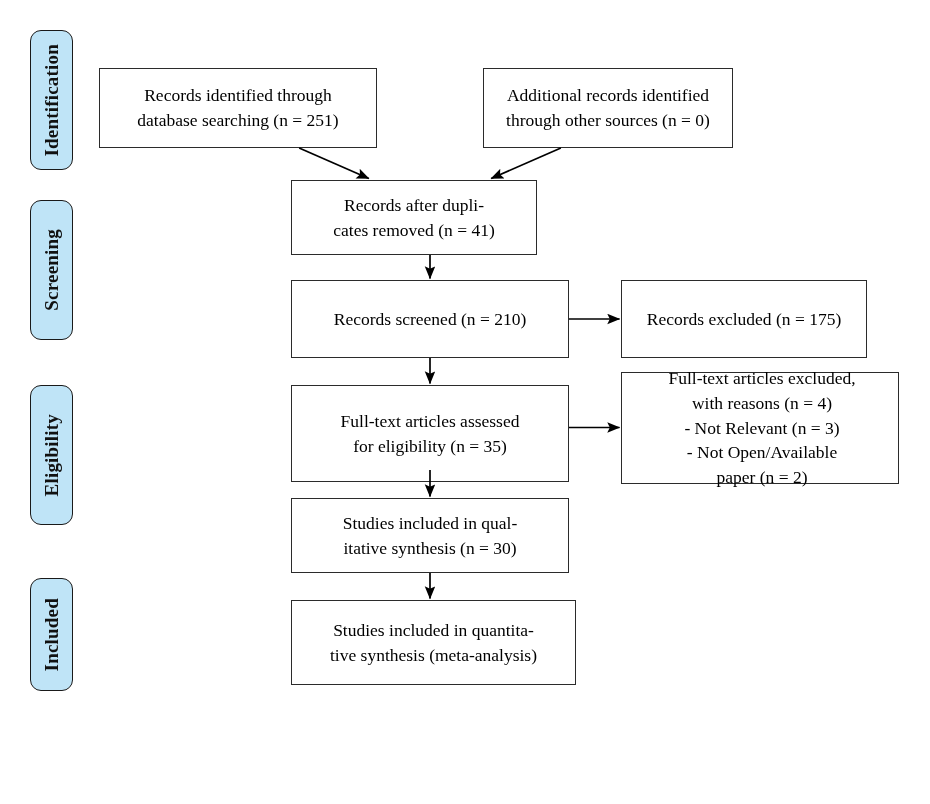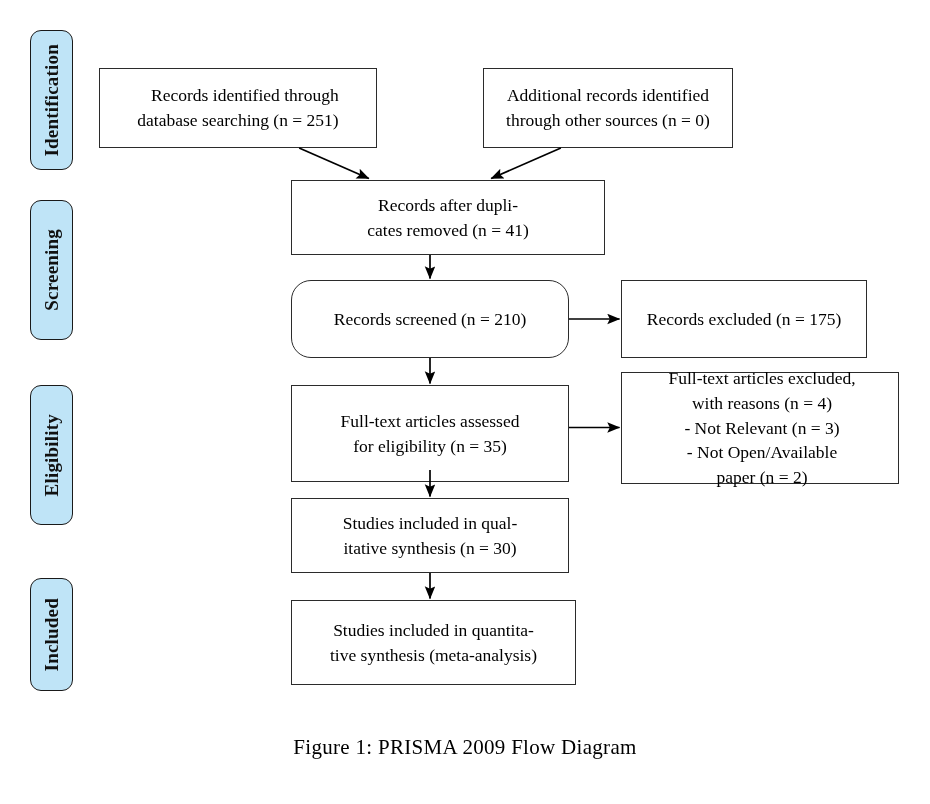--- a/index.html
+++ b/index.html
@@ -96,33 +96,33 @@
       </div>
       <div class="phase-tab" style="left: 30px; top: 385px; width: 43px; height: 140px; background: rgb(191, 228, 247); border-color: rgb(26, 26, 26);">
         <span class="phase-tab-label">Eligibility</span>
       </div>
       <div class="phase-tab" style="left: 30px; top: 578px; width: 43px; height: 113px; background: rgb(191, 228, 247); border-color: rgb(26, 26, 26);">
         <span class="phase-tab-label">Included</span>
       </div>
     </div>
 
   <div id="flow-boxes">
-      <div class="flow-box" style="left: 99px; top: 68px; width: 278px; height: 80px; border-color: rgb(43, 43, 43); text-align: right;">
+      <div class="flow-box" style="left: 99px; top: 68px; width: 278px; height: 80px; border-color: rgb(43, 43, 43);">
         <div class="flow-box-text">Records identified through
 database searching (n = 251)</div>
       </div>
       <div class="flow-box" style="left: 483px; top: 68px; width: 250px; height: 80px; border-color: rgb(43, 43, 43);">
         <div class="flow-box-text">Additional records identified
 through other sources (n = 0)</div>
       </div>
-      <div class="flow-box" style="left: 291px; top: 180px; width: 314px; height: 75px; border-color: rgb(43, 43, 43);">
+      <div class="flow-box" style="left: 291px; top: 180px; width: 246px; height: 75px; border-color: rgb(43, 43, 43);">
         <div class="flow-box-text">Records after dupli-
 cates removed (n = 41)</div>
       </div>
-      <div class="flow-box" style="left: 291px; top: 280px; width: 278px; height: 78px; border-color: rgb(43, 43, 43); border-radius: 20px;">
+      <div class="flow-box" style="left: 291px; top: 280px; width: 278px; height: 78px; border-color: rgb(43, 43, 43);">
         <div class="flow-box-text">Records screened (n = 210)</div>
       </div>
       <div class="flow-box" style="left: 621px; top: 280px; width: 246px; height: 78px; border-color: rgb(43, 43, 43);">
         <div class="flow-box-text">Records excluded (n = 175)</div>
       </div>
       <div class="flow-box" style="left: 291px; top: 385px; width: 278px; height: 97px; border-color: rgb(43, 43, 43);">
         <div class="flow-box-text">Full-text articles assessed
 for eligibility (n = 35)</div>
       </div>
       <div class="flow-box" style="left: 621px; top: 372px; width: 278px; height: 112px; border-color: rgb(43, 43, 43); padding-left: 12px;">
@@ -153,14 +153,13 @@
         <line x1="560.84" y1="148" x2="491.15999999999997" y2="178.5" stroke="#000000" stroke-width="1.7" marker-end="url(#arrowhead)"></line>
         <line x1="430" y1="255" x2="430" y2="278.5" stroke="#000000" stroke-width="1.7" marker-end="url(#arrowhead)"></line>
         <line x1="569" y1="319" x2="619.5" y2="319" stroke="#000000" stroke-width="1.7" marker-end="url(#arrowhead)"></line>
         <line x1="430" y1="358" x2="430" y2="383.5" stroke="#000000" stroke-width="1.7" marker-end="url(#arrowhead)"></line>
         <line x1="569" y1="427.5" x2="619.5" y2="427.5" stroke="#000000" stroke-width="1.7" marker-end="url(#arrowhead)"></line>
         <line x1="430" y1="470" x2="430" y2="496.5" stroke="#000000" stroke-width="1.7" marker-end="url(#arrowhead)"></line>
         <line x1="430" y1="573" x2="430" y2="598.5" stroke="#000000" stroke-width="1.7" marker-end="url(#arrowhead)"></line>
       </g>
   </svg>
 
-  <div id="figure-caption">Figure 1:  PRISMA 2009 Flow Diagram</div>
 </div>
 
 </body></html>

